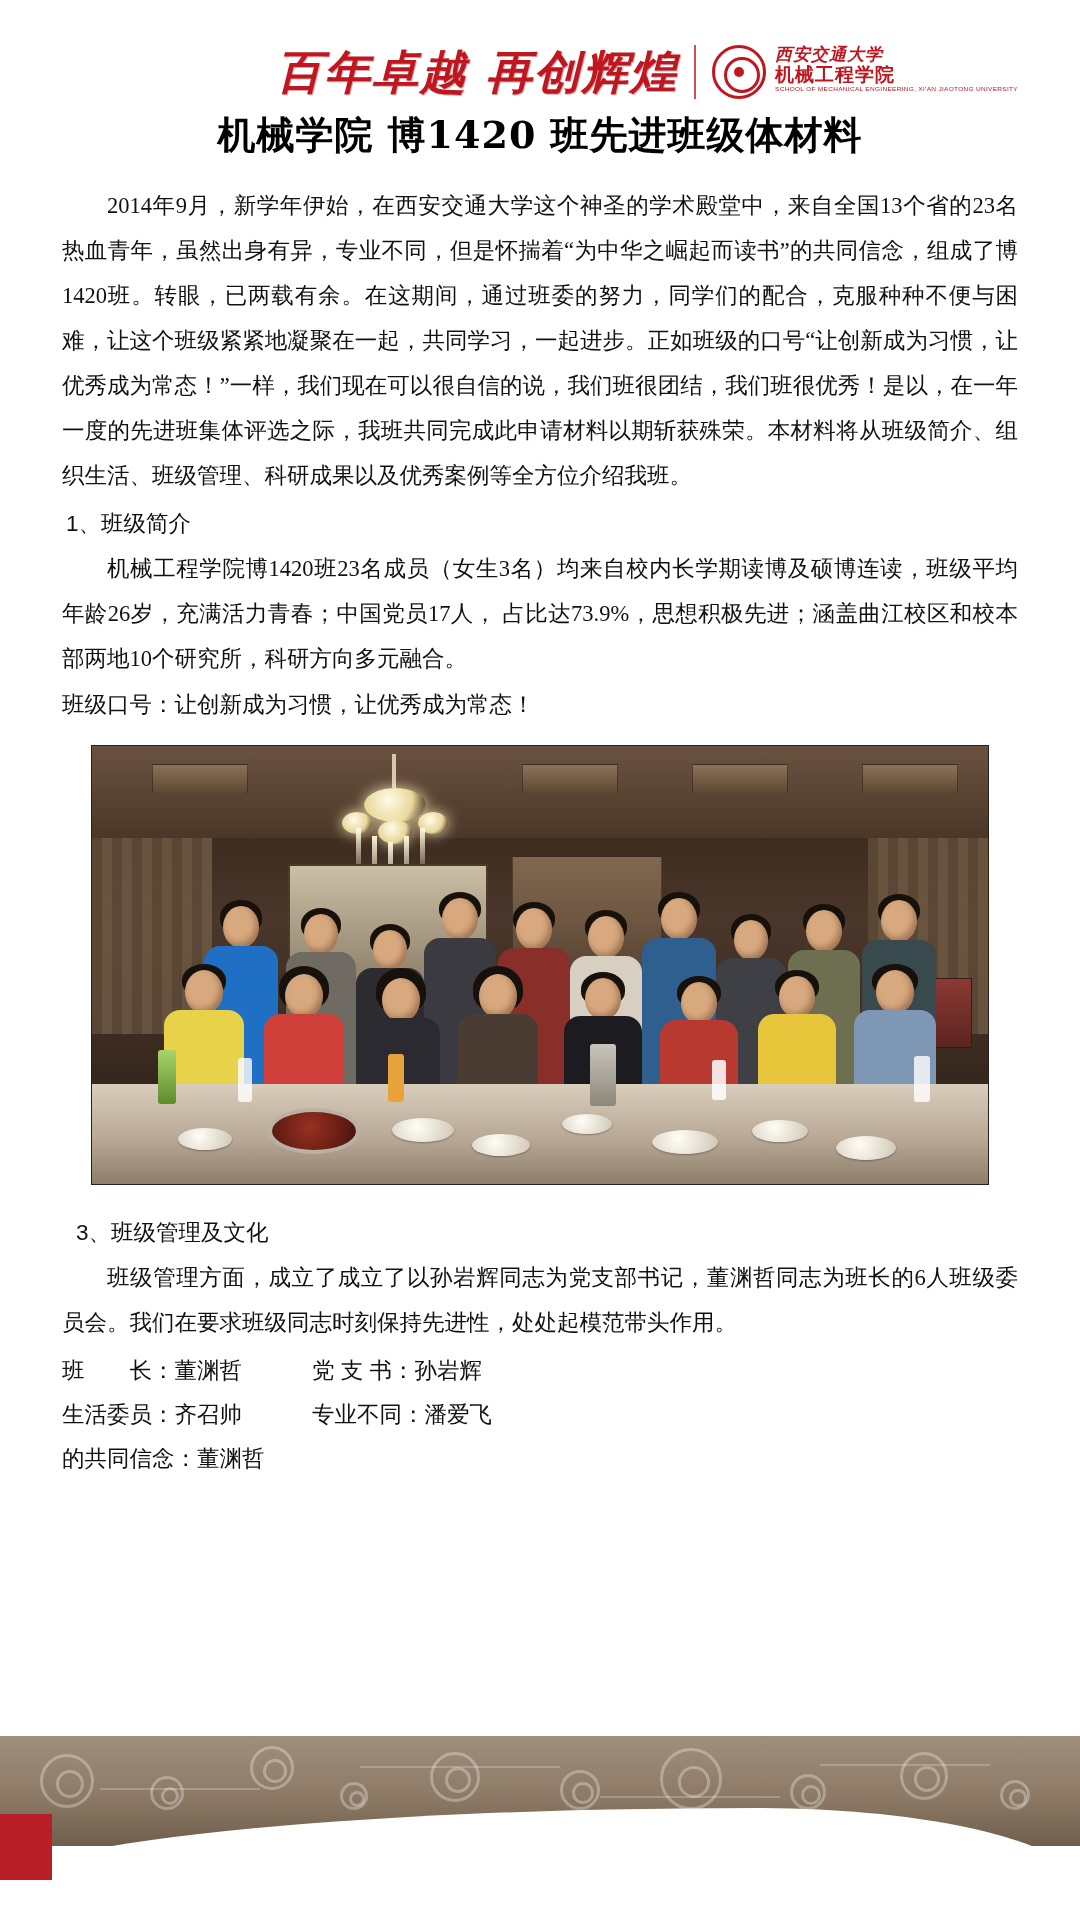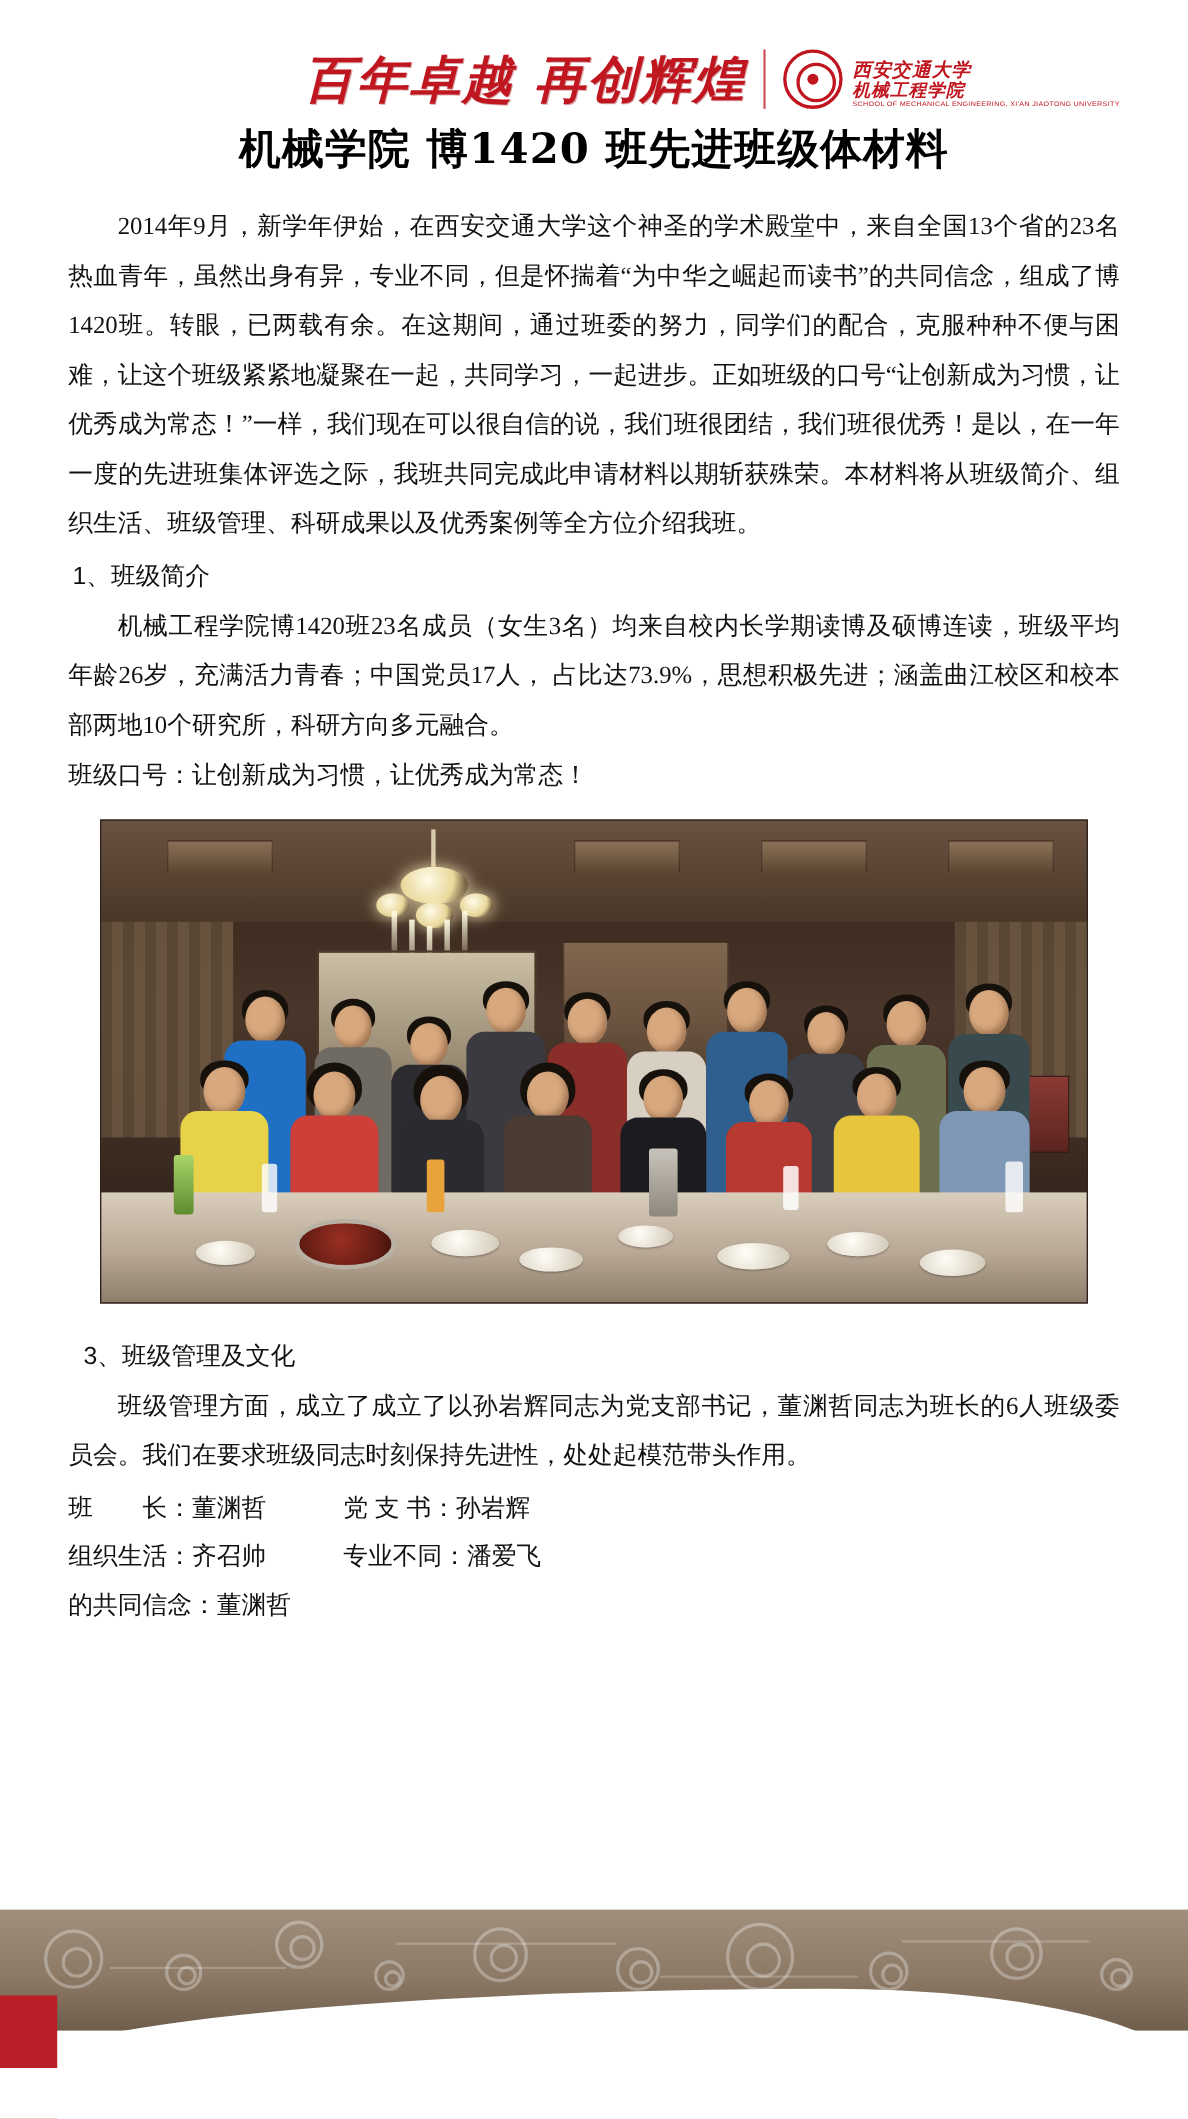--- a/index.html
+++ b/index.html
@@ -43,21 +43,21 @@
     text-shadow: 1px 1px 0 rgba(140,10,15,0.35);
   }
   .logo-divider {
     width: 2px;
     height: 54px;
     background: #c0161f;
     opacity: .75;
   }
   .logo-block {
     display: flex;
-    align-items: flex-end;
+    align-items: flex-start;
     gap: 9px;
   }
   .logo-mark {
     width: 54px;
     height: 54px;
     border-radius: 50%;
     border: 3px solid #c0161f;
     position: relative;
     flex: none;
   }
@@ -89,23 +89,22 @@
   }
   .logo-text .ln1 {
     font-family: "DejaVu Serif", serif;
     font-style: italic;
     font-weight: bold;
     font-size: 17px;
     letter-spacing: 1px;
   }
   .logo-text .ln2 {
     font-weight: bold;
-    font-size: 16px;
+    font-size: 19px;
     letter-spacing: 1px;
-    font-style: italic;
   }
   .logo-text .ln3 {
     font-size: 6.5px;
     letter-spacing: .3px;
     transform: scaleY(.92);
     transform-origin: left top;
   }
 
   
   .doc-title {
@@ -504,21 +503,21 @@
 
   <div class="section-head sub2" style="margin-top:26px">3、班级管理及文化</div>
   <p class="para indent">班级管理方面，成立了成立了以孙岩辉同志为党支部书记，董渊哲同志为班长的6人班级委员会。我们在要求班级同志时刻保持先进性，处处起模范带头作用。</p>
 
   <div class="roster">
     <div class="roster-row">
       <span class="roster-cell-a"><span>班　　长：</span><span>董渊哲</span></span>
       <span class="roster-cell-b"><span>党 支 书：</span><span>孙岩辉</span></span>
     </div>
     <div class="roster-row">
-      <span class="roster-cell-a"><span>组织生活：</span><span>齐召帅</span></span>
+      <span class="roster-cell-a"><span>生活委员：</span><span>齐召帅</span></span>
       <span class="roster-cell-b"><span>专业不同：</span><span>潘爱飞</span></span>
     </div>
     <div class="roster-row">
       <span class="roster-cell-a"><span>的共同信念：</span><span>董渊哲</span></span>
       <span class="roster-cell-b"><span></span><span></span></span>
     </div>
   </div>
 </div>
 
 <div class="footer">

